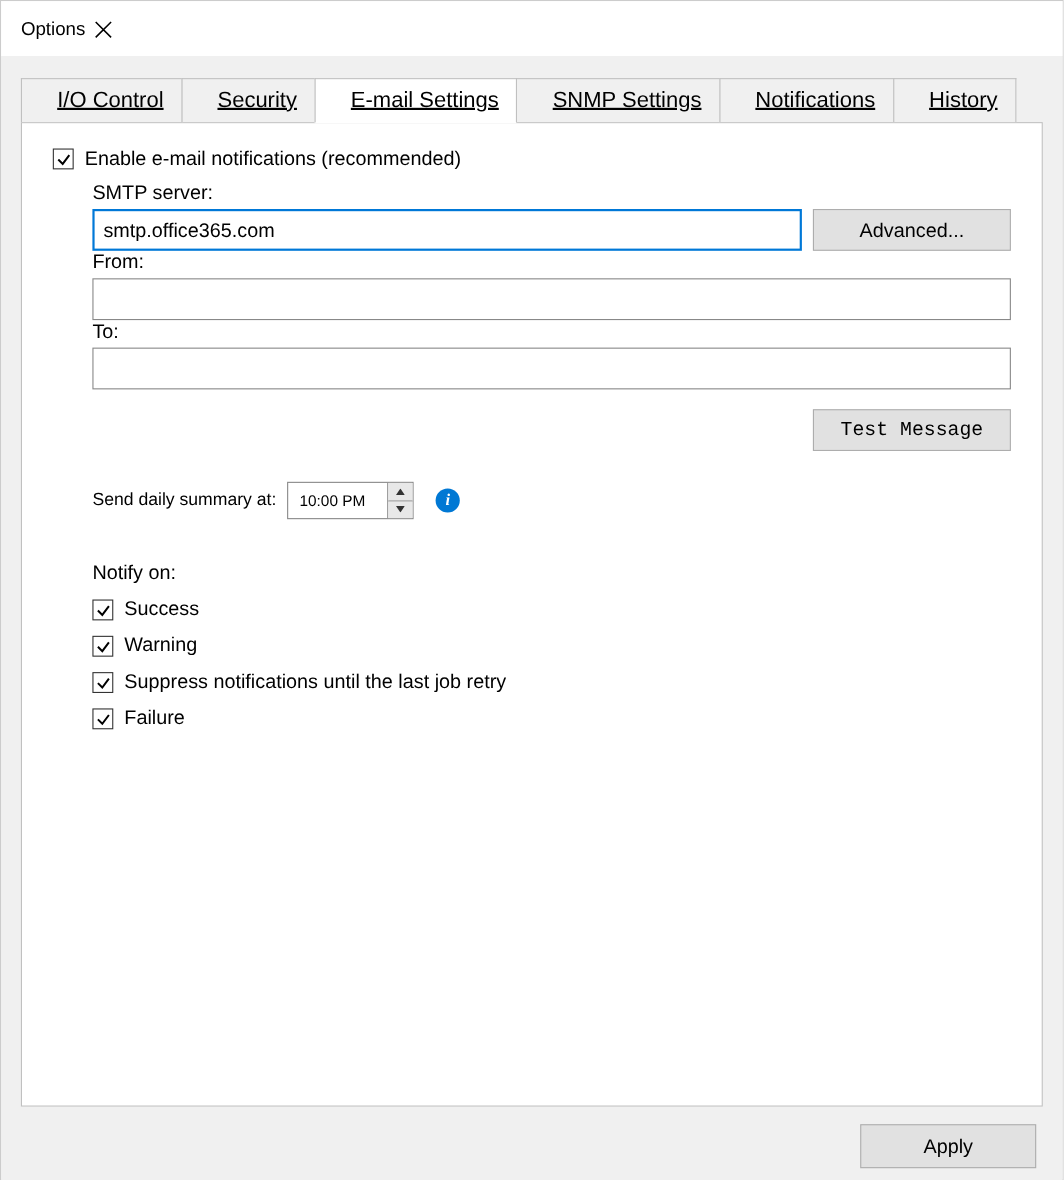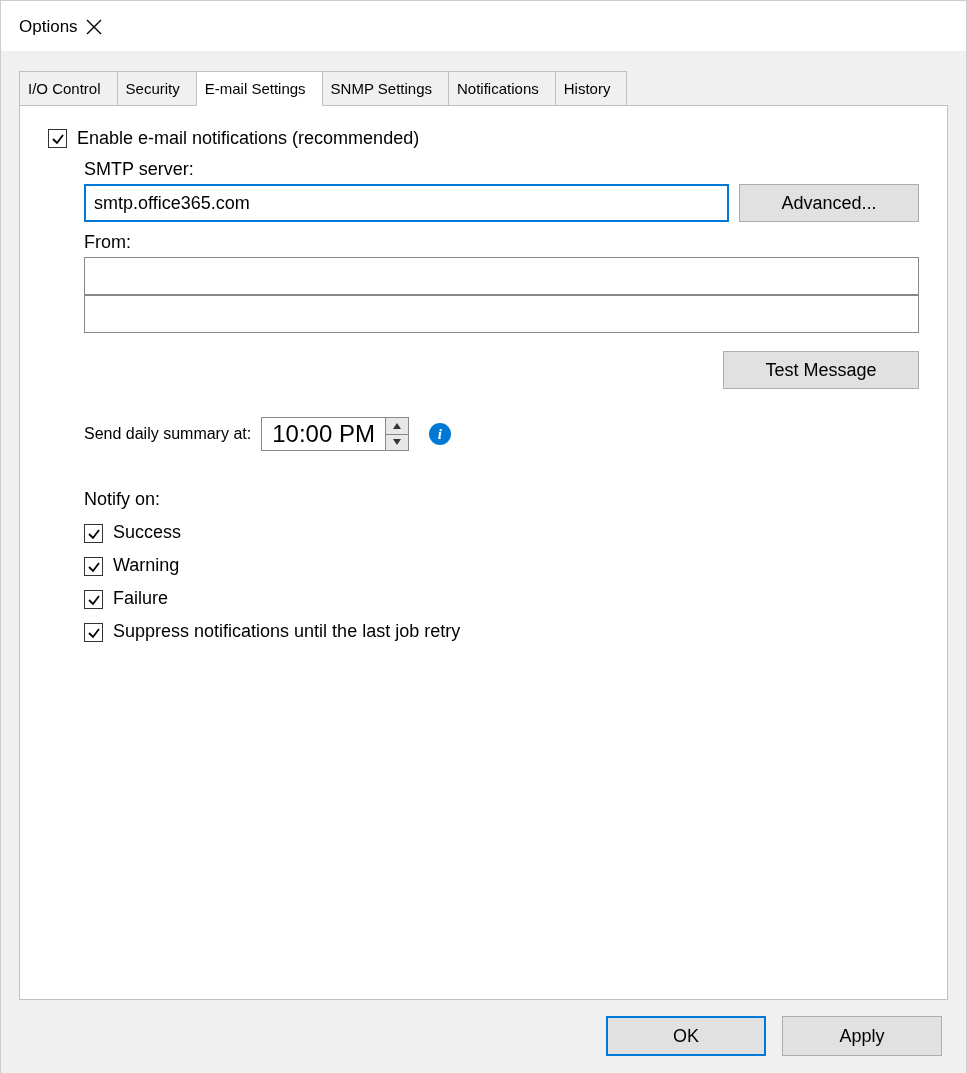--- a/index.html
+++ b/index.html
@@ -43,28 +43,29 @@
       padding: 20px 18px 0 18px;
       position: relative;
     }
     .tabs {
       display: flex;
       align-items: flex-end;
       position: relative;
       z-index: 2;
     }
     .tab {
-      padding: 8px 16px 8px 8px;
+      padding: 8px 16px 8px 32px;
       border: 1px solid #c0c0c0;
       border-bottom: none;
       background: #f0f0f0;
-      font-size: 15px;
+      font-size: 20px;
       cursor: pointer;
       position: relative;
       margin-right: -1px;
+      text-decoration: underline;
     }
     .tab.active {
       background: #fff;
       border-bottom: 1px solid #fff;
       margin-bottom: -1px;
       z-index: 3;
     }
     .tab-panel {
       background: #fff;
       border: 1px solid #c0c0c0;
@@ -81,21 +82,21 @@
       background: #fff;
       display: inline-flex;
       align-items: center;
       justify-content: center;
       margin-right: 10px;
       flex-shrink: 0;
     }
     .checkbox svg { width: 14px; height: 14px; }
     .enable-row { margin-bottom: 10px; font-size: 18px; }
     .field-group { margin-left: 36px; }
-    .label { font-size: 18px; margin-bottom: 4px; margin-top: 10px; }
+    .label { font-size: 18px; margin-bottom: 4px; }
     .input-row { display: flex; align-items: stretch; gap: 10px; }
     .text-input {
       height: 38px;
       border: 1px solid #888;
       background: #fff;
       padding: 4px 8px;
       font-size: 18px;
       font-family: inherit;
       outline: none;
     }
@@ -108,30 +109,30 @@
       font-family: inherit;
       cursor: pointer;
       height: 38px;
       display: inline-flex;
       align-items: center;
       justify-content: center;
     }
     .adv-btn { width: 180px; }
     .full-input { width: 100%; }
     .test-row { display: flex; justify-content: flex-end; margin-top: 18px; }
-    .test-btn { width: 196px; }
+    .test-btn { width: 180px; font-family: Liberation Mono, monospace; }
     .summary-row { display: flex; align-items: center; margin-top: 28px; gap: 10px; }
     .spinner {
       display: flex;
       border: 1px solid #888;
       height: 34px;
       background: #fff;
       align-items: stretch;
     }
-    .spinner-val { padding: 2px 10px; font-size: 24px; display: flex; align-items: center; min-width: 90px; }
+    .spinner-val { padding: 2px 10px; font-size: 14px; display: flex; align-items: center; min-width: 90px; }
     .spinner-btns { display: flex; flex-direction: column; border-left: 1px solid #888; }
     .spinner-btn {
       flex: 1;
       width: 22px;
       background: #e8e8e8;
       border: none;
       border-bottom: 1px solid #888;
       display: flex;
       align-items: center;
       justify-content: center;
@@ -206,20 +207,21 @@
 
         <div class="label">SMTP server:</div>
         <div class="input-row">
           <input type="text" class="text-input smtp-input focused" value="smtp.office365.com" style="">
           <button class="adv-btn">Advanced...</button>
         </div>
 
         <div class="label">From:</div>
         <input type="text" class="text-input full-input" value="" style="">
 
+        <div class="label">To:</div>
         <input type="text" class="text-input full-input" value="" style="">
 
 
         <div class="test-row">
           <button class="test-btn">Test Message</button>
         </div>
 
         <div class="summary-row">
           <span>Send daily summary at:</span>
           <div class="spinner">
@@ -260,35 +262,34 @@
             </span>
             <span>Warning</span>
           </div>
 
           <div class="notify-item">
             <span class="checkbox">
               <svg viewBox="0 0 14 14">
                   <path d="M2 7 L6 11 L12 3" stroke="#000" stroke-width="1.8" fill="none"></path>
                 </svg>
             </span>
+            <span>Suppress notifications until the last job retry</span>
+          </div>
+
+          <div class="notify-item">
+            <span class="checkbox">
+              <svg viewBox="0 0 14 14">
+                  <path d="M2 7 L6 11 L12 3" stroke="#000" stroke-width="1.8" fill="none"></path>
+                </svg>
+            </span>
             <span>Failure</span>
-          </div>
-
-          <div class="notify-item">
-            <span class="checkbox">
-              <svg viewBox="0 0 14 14">
-                  <path d="M2 7 L6 11 L12 3" stroke="#000" stroke-width="1.8" fill="none"></path>
-                </svg>
-            </span>
-            <span>Suppress notifications until the last job retry</span>
           </div>
         </div>
 
       </div>
     </div>
   </div>
 
   <div class="footer">
-    <button class="footer-btn primary">OK</button>
     <button class="footer-btn">Apply</button>
   </div>
 
 </div>
 
 </body></html>

